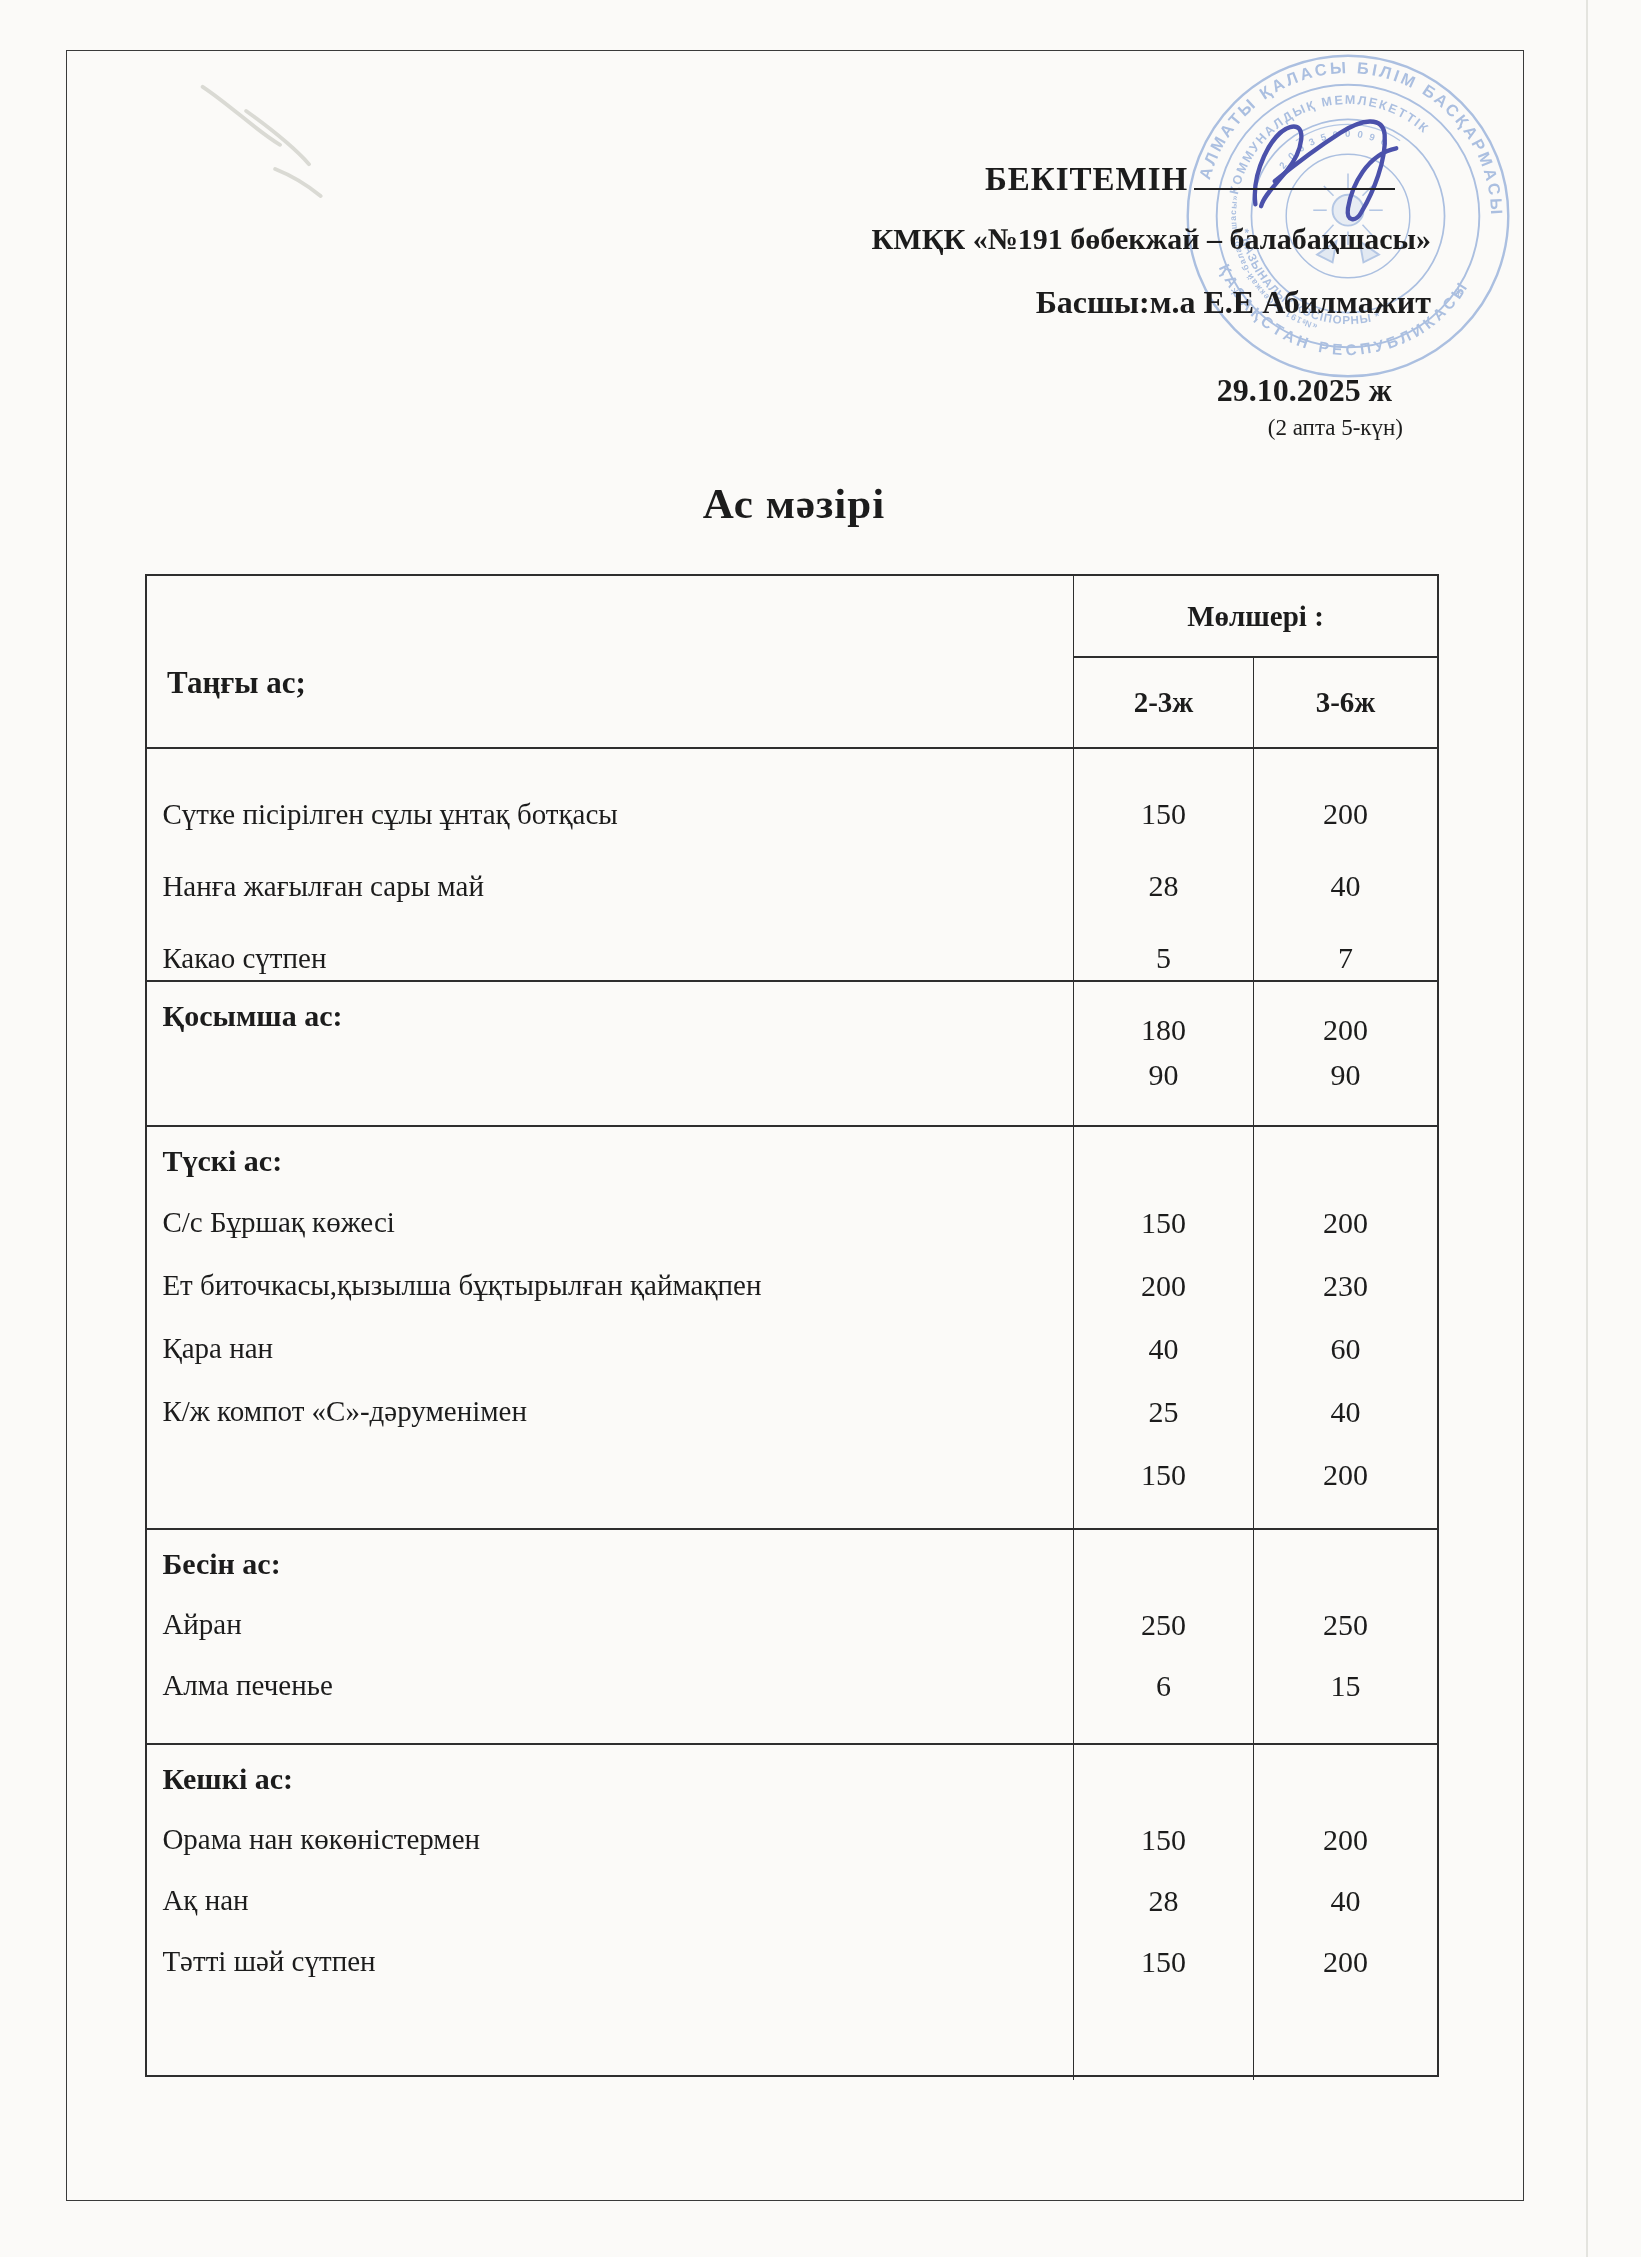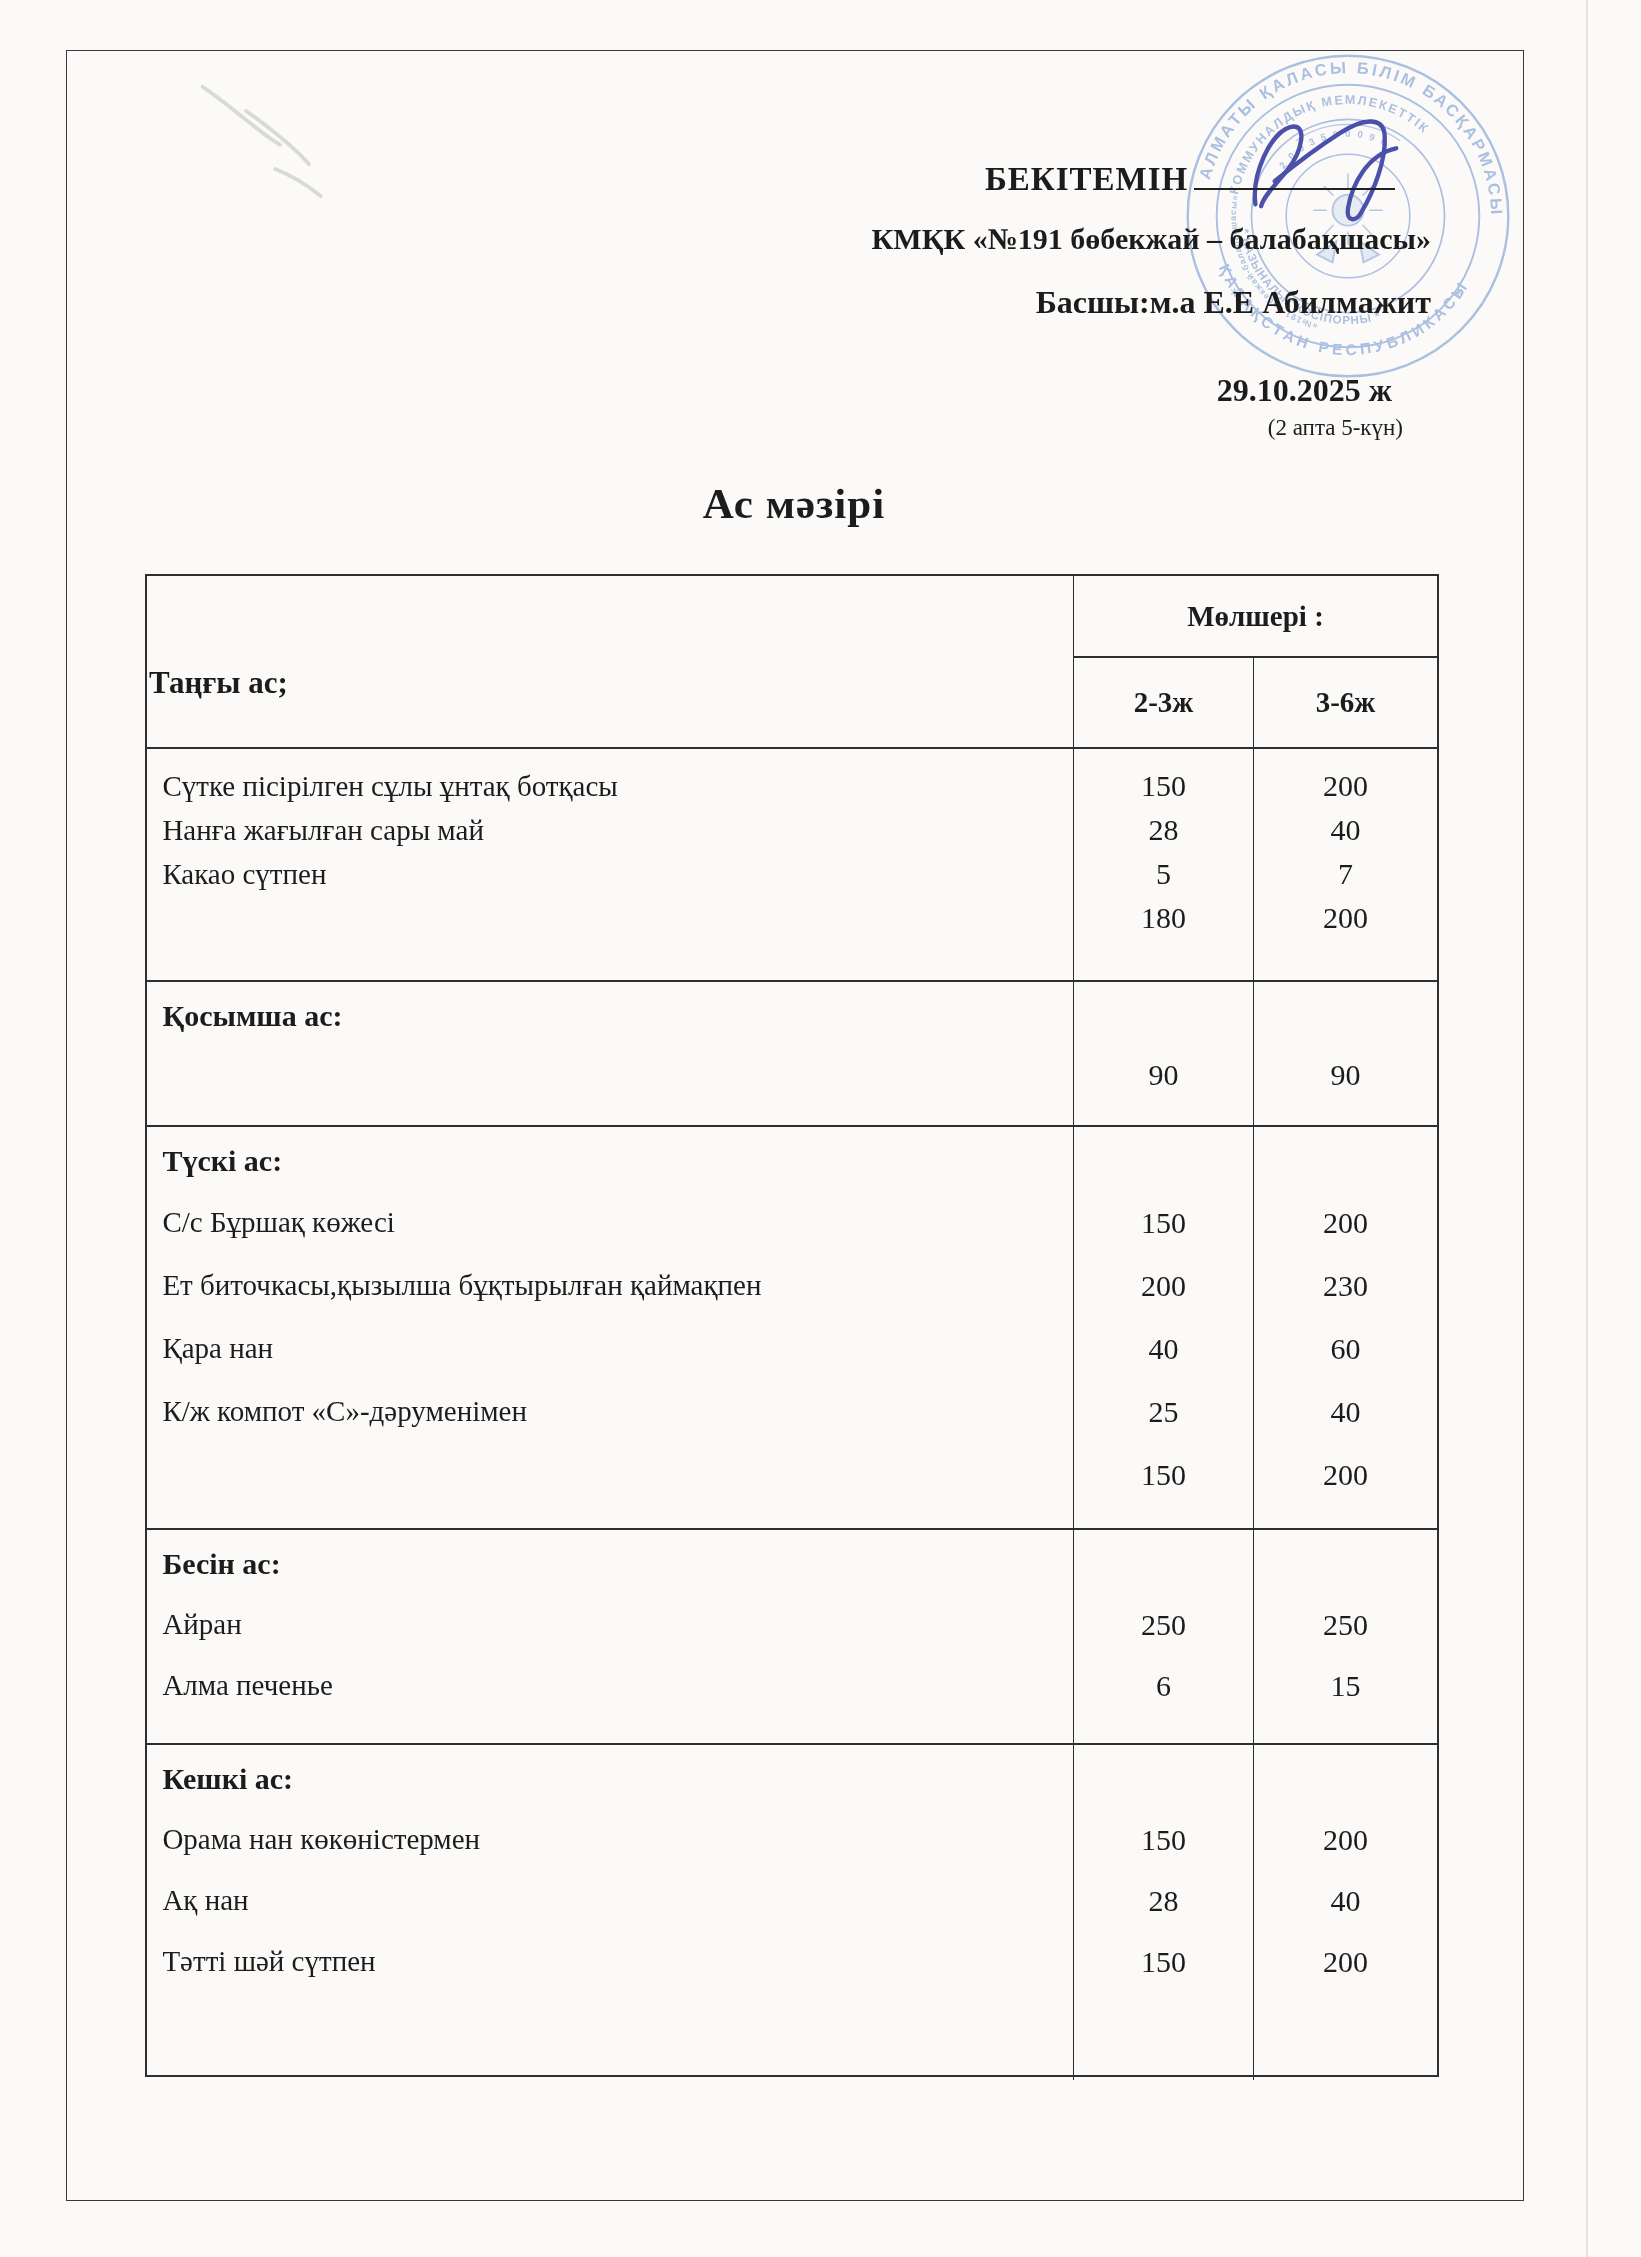--- a/index.html
+++ b/index.html
@@ -33,39 +33,39 @@
   
   #signature{position:absolute;left:1238px;top:100px;width:193px;height:140px;}
 
   
   .menu-table{
     position:absolute;left:145px;top:574px;width:1294px;height:1503px;
     border:2.9px solid #2e2e2e;box-sizing:border-box;background:transparent;
   }
   .t-header{display:grid;grid-template-columns:927px 1fr;height:171px;box-sizing:border-box;}
   .th-left{border-right:1.9px solid #2e2e2e;box-sizing:border-box;
-    padding:89px 0 0 2px;font-weight:bold;font-size:31px;}
+    padding:89px 0 0 20px;font-weight:bold;font-size:31px;}
   .th-right{display:flex;flex-direction:column;}
   .th-measure{height:82px;border-bottom:2.9px solid #2e2e2e;box-sizing:border-box;
     display:flex;align-items:center;justify-content:center;font-weight:bold;font-size:29px;}
   .th-ages{flex:1;display:grid;grid-template-columns:180px 1fr;}
   .th-age{display:flex;align-items:center;justify-content:center;font-weight:bold;font-size:29px;box-sizing:border-box;}
   .th-age.first{border-right:1.9px solid #2e2e2e;}
 
   .section{display:grid;grid-template-columns:927px 180px 1fr;border-top:2.4px solid #2e2e2e;box-sizing:border-box;}
   .cell{box-sizing:border-box;}
   .c1{border-right:1.9px solid #2e2e2e;padding-left:15.4px;}
   .c2{border-right:1.9px solid #2e2e2e;text-align:center;}
   .c3{text-align:center;}
   .line{white-space:nowrap;}
   .lbl{font-size:29px;}
   .val{font-size:30px;}
   .sec-title{font-weight:bold;font-size:30px;height:64px;box-sizing:border-box;padding-top:17.4px;}
   .sec-title-spacer{height:64px;}
-  .sec0{height:233px;} .sec0 .cell{padding-top:15.4px;} .sec0 .line{line-height:44px;}
+  .sec0{height:233px;} .sec0 .cell{padding-top:15.4px;} .sec0 .line{line-height:44px;margin-top:28px;}
   .sec1{height:145px;} .sec1 .line{line-height:58px;}
   .sec2{height:403px;} .sec2 .line{line-height:63px;}
   .sec3{height:215px;} .sec3 .line{line-height:61px;}
   .sec4{height:337px;} .sec4 .line{line-height:61px;}
 </style>
 </head>
 <body>
 
 <div class="page-border"></div>
 <div class="scan-edge"></div>

